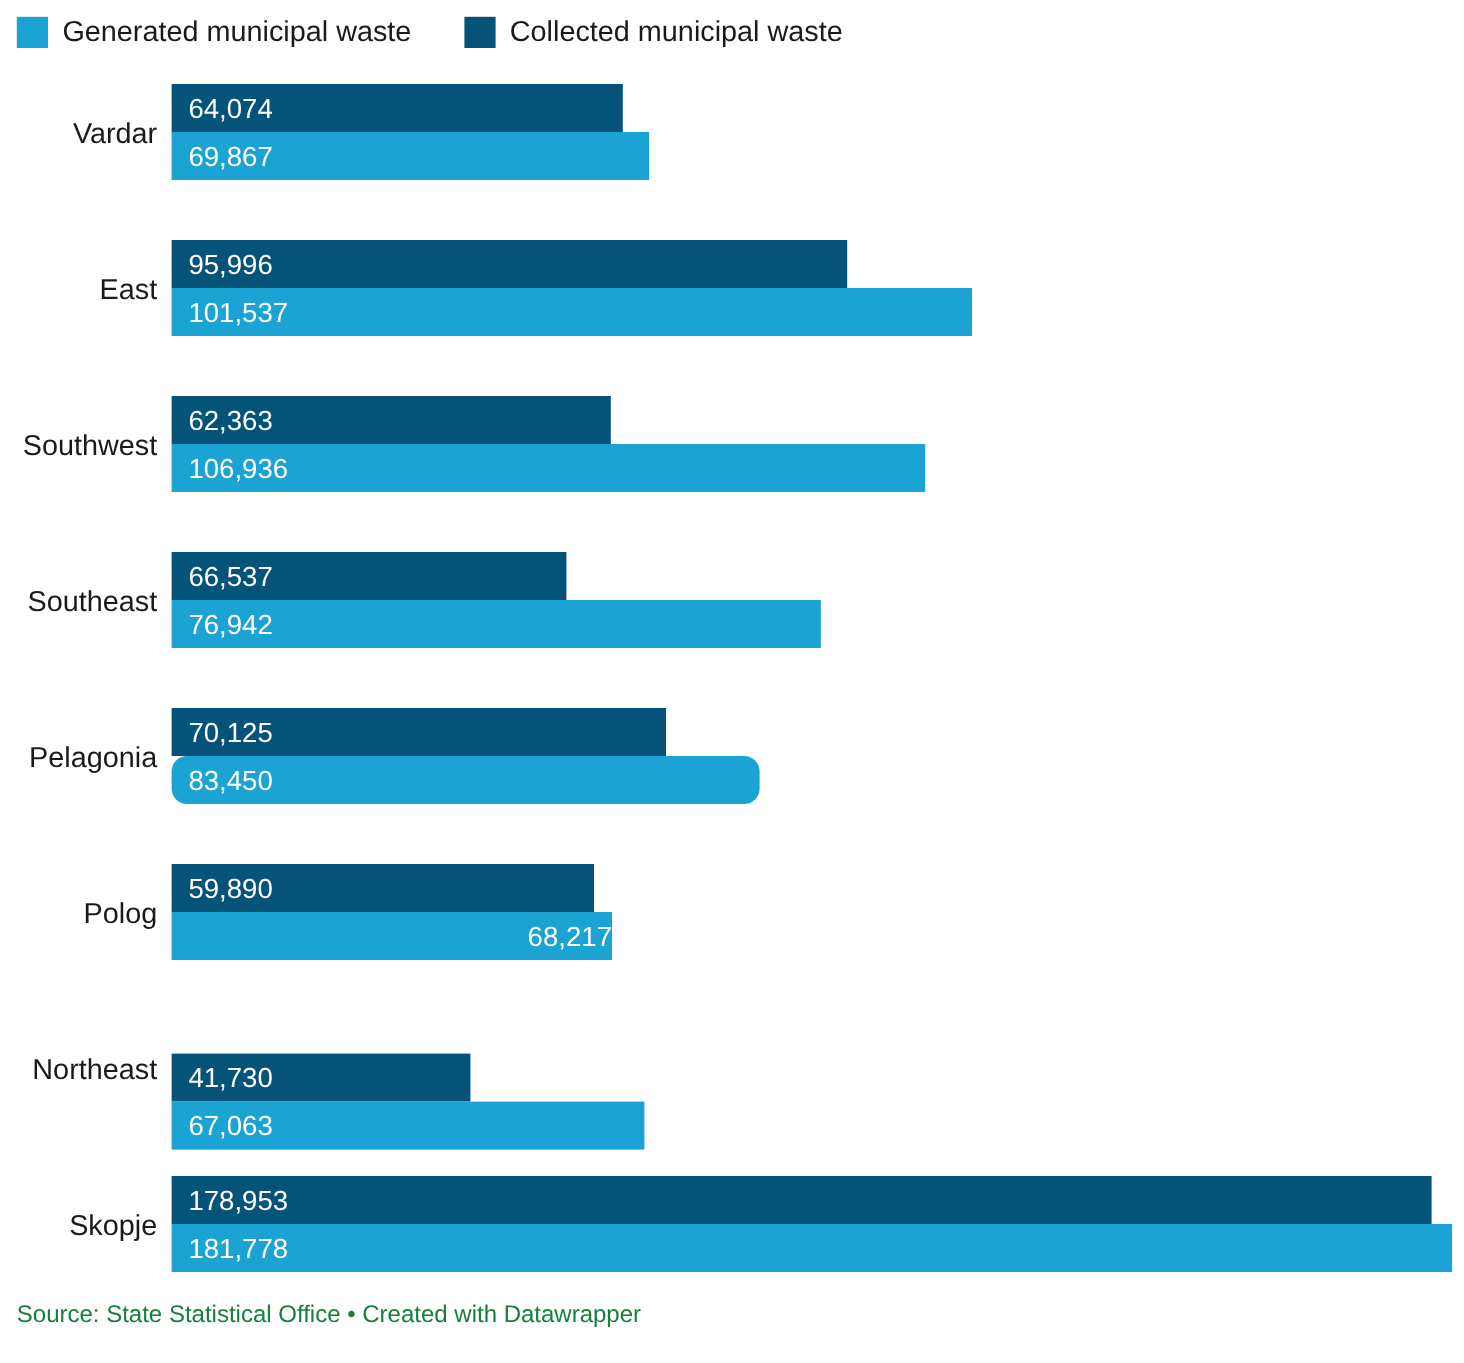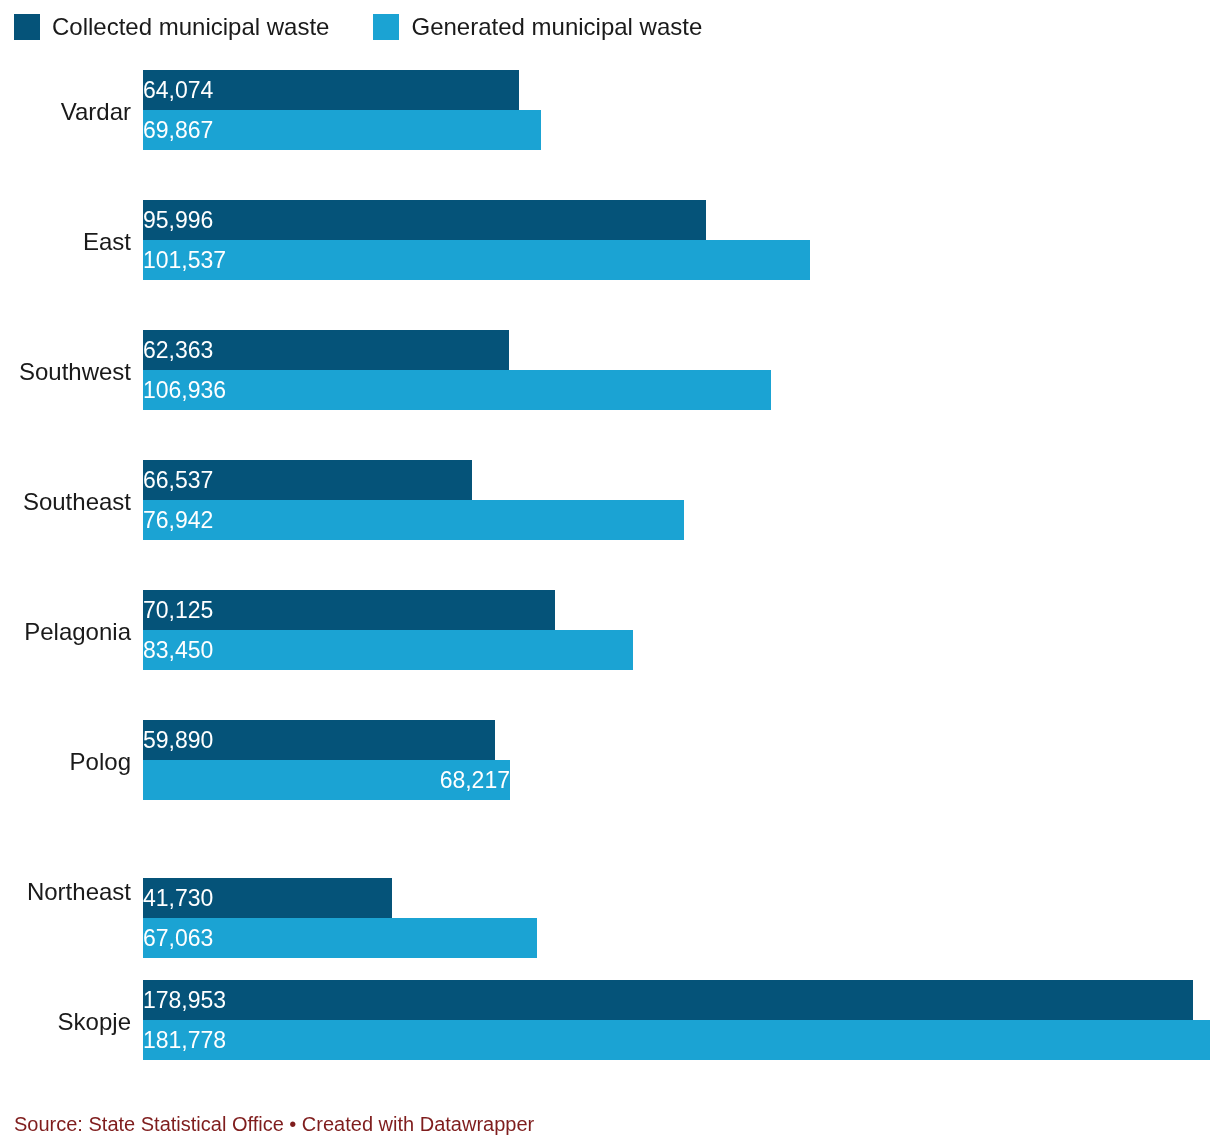--- a/index.html
+++ b/index.html
@@ -79,45 +79,46 @@
     display: flex;
     align-items: center;
     min-width: 4px;
   }
   .bar-collected { background: #055379; }
   .bar-generated { background: #1ba3d3; }
   .bar-value {
     color: #ffffff;
     font-size: 23px;
     line-height: 40px;
+    padding-left: 14px;
     white-space: nowrap;
   }
 
   
   #footer {
     position: absolute;
     left: 14px;
-    bottom: 0;
+    bottom: 28px;
     font-size: 20px;
-    color: #7f1d1d;
+    color: #15803d;
     white-space: nowrap;
   }
 </style>
 </head>
 <body>
 
 <div id="legend">
     <div class="legend-item">
+      <span class="legend-swatch" style="background: rgb(27, 163, 211);"></span>
+      <span class="legend-label">Generated municipal waste</span>
+    </div>
+    <div class="legend-item">
       <span class="legend-swatch" style="background: rgb(5, 83, 121);"></span>
       <span class="legend-label">Collected municipal waste</span>
     </div>
-    <div class="legend-item">
-      <span class="legend-swatch" style="background: rgb(27, 163, 211);"></span>
-      <span class="legend-label">Generated municipal waste</span>
-    </div>
   </div>
 
 <div id="plot">
     <div class="group">
       <div class="cat-label">Vardar</div>
       <div class="bars">
         <div class="bar bar-collected" style="width: 376.101px; background: rgb(5, 83, 121);">
           <span class="bar-value">64,074</span>
         </div>
         <div class="bar bar-generated" style="width: 398px; background: rgb(27, 163, 211);">
@@ -157,21 +158,21 @@
           <span class="bar-value">76,942</span>
         </div>
       </div>
     </div>
     <div class="group">
       <div class="cat-label">Pelagonia</div>
       <div class="bars">
         <div class="bar bar-collected" style="width: 411.62px; background: rgb(5, 83, 121);">
           <span class="bar-value">70,125</span>
         </div>
-        <div class="bar bar-generated" style="width: 489.835px; background: rgb(27, 163, 211);">
+        <div class="bar bar-generated" style="width: 489.835px; background: rgb(27, 163, 211); border-radius: 13px;">
           <span class="bar-value">83,450</span>
         </div>
       </div>
     </div>
     <div class="group">
       <div class="cat-label">Polog</div>
       <div class="bars">
         <div class="bar bar-collected" style="width: 351.542px; background: rgb(5, 83, 121);">
           <span class="bar-value">59,890</span>
         </div>

